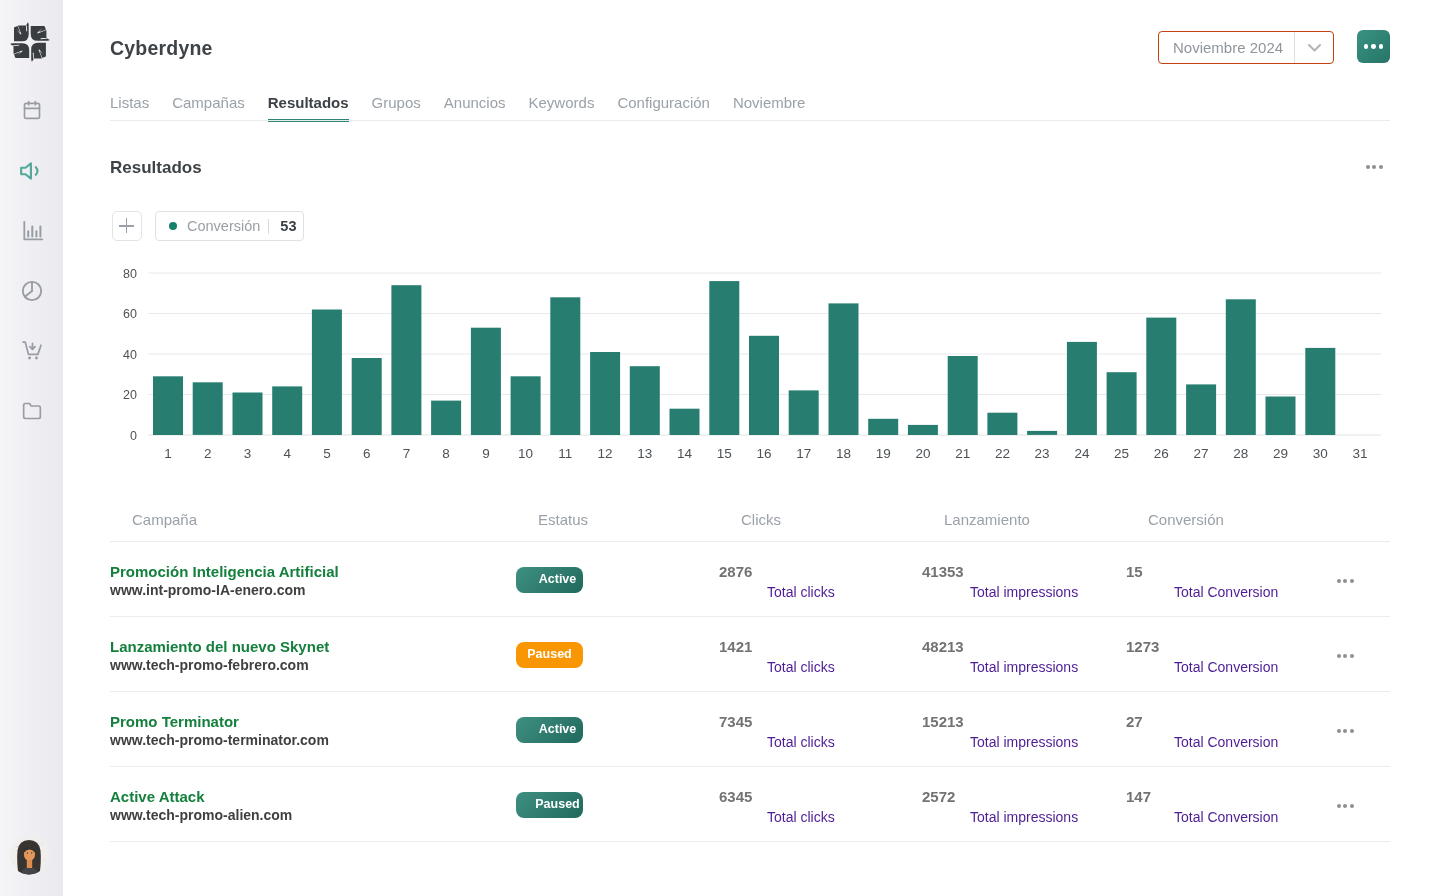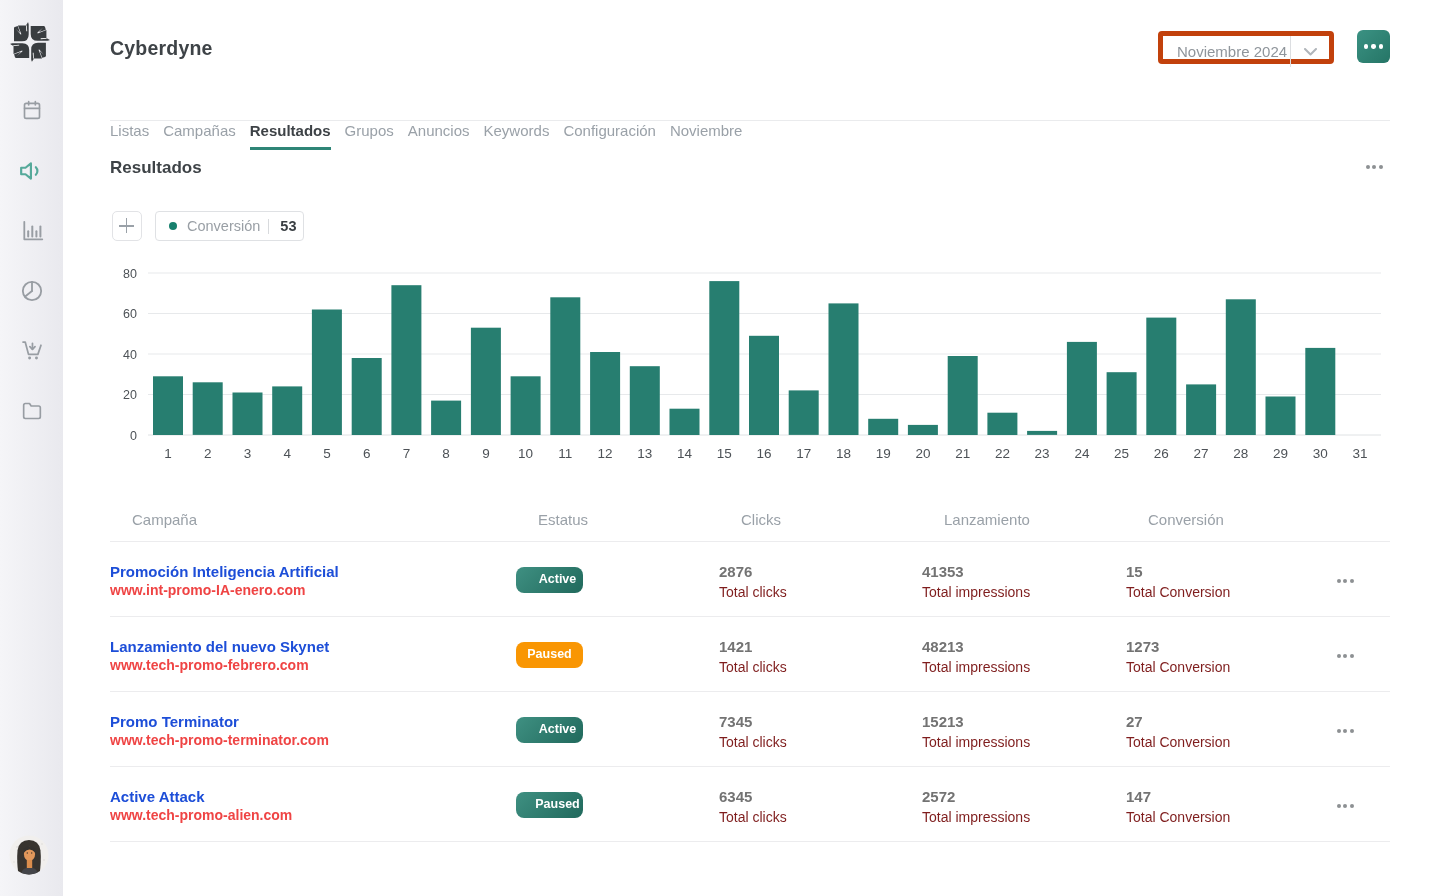--- a/index.html
+++ b/index.html
@@ -2,27 +2,27 @@
 <html><head><meta charset="utf-8"><title>Cyberdyne</title>
 <style>
 * { margin:0; padding:0; box-sizing:border-box; }
 html,body { background:#fff; }
 #app { position:relative; width:1433px; height:896px; background:#fff; overflow:hidden;
   font-family:"Liberation Sans", sans-serif; }
 .sidebar { position:absolute; left:0; top:0; width:63px; height:896px;
   background:linear-gradient(to right,#f5f5f8,#e9e9ee); }
 .sideicon { position:absolute; left:0; width:63px; display:flex; justify-content:center; }
 .title { position:absolute; left:110px; top:37px; font-size:19.5px; font-weight:bold; color:#3e4347; letter-spacing:0.2px; }
-.select { position:absolute; left:1158px; top:31px; width:176px; height:33px; border:5px solid #c2410c; border-radius:4px; background:#fff; }
+.select { position:absolute; left:1158px; top:31px; width:176px; height:33px; border:1px solid #c2410c; border-radius:4px; background:#fff; }
 .select .txt { position:absolute; left:14px; top:0; line-height:31px; font-size:15px; color:#8f959b; }
 .select .cbox { position:absolute; right:0; top:0; width:39px; height:31px; border-left:1px solid #dcdee1; }
 .tealbtn { position:absolute; left:1357px; top:30px; width:33px; height:33px; border-radius:6px;
   background:linear-gradient(135deg,#3b9283 0%,#257566 100%); display:flex; align-items:center; justify-content:center; gap:2.9px; }
 .tealbtn i { width:4.3px; height:4.3px; border-radius:50%; background:#fff; display:block; }
-.tabs { position:absolute; left:110px; top:94px; display:flex; gap:14px;margin-top:28px; }
+.tabs { position:absolute; left:110px; top:94px; display:flex; gap:23px; }
 .tab { font-size:15px; color:#9aa1a8; padding-bottom:8px; }
 .tab.active { color:#3d4246; font-weight:bold; border-bottom:3px solid #2e8577; }
 .topdiv { position:absolute; left:110px; top:120px; width:1280px; height:1px; background:#eaebed; }
 .h2 { position:absolute; left:110px; top:158px; font-size:17px; font-weight:bold; color:#3e4347; }
 .dots { display:flex; gap:2.6px; align-items:center; }
 .dots i { width:4px; height:4px; border-radius:50%; background:#8d9093; display:block; }
 .hdots { position:absolute; left:1365.5px; top:165px; }
 .plusbtn { position:absolute; left:112px; top:211px; width:30px; height:30px; border:1.5px solid #e2e3e6; border-radius:5px; }
 .plusbtn:before, .plusbtn:after { content:""; position:absolute; background:#9aa1a8; }
 .plusbtn:before { left:6px; top:13px; width:15px; height:1.6px; }
@@ -30,24 +30,24 @@
 .chip { position:absolute; left:155px; top:211px; width:149px; height:30px; border:1px solid #dfe1e4; border-radius:4px;
   display:flex; align-items:center; }
 .chip .dot { width:8.5px; height:8.5px; border-radius:50%; background:#17806d; margin-left:12.5px; }
 .chip .t1 { font-size:14.5px; color:#999fa5; margin-left:10px; }
 .chip .bar { width:1px; height:15px; background:#d8dadd; margin-left:8px; }
 .chip .t2 { font-size:14.5px; font-weight:bold; color:#3a3f43; margin-left:11px; }
 .thead { position:absolute; top:511px; font-size:15px; color:#9aa1a8;margin-left:22px; }
 .hr { position:absolute; left:110px; width:1280px; height:1px; background:#ececee; }
 .row { position:absolute; left:0; width:1433px; height:75px; }
 .cell { position:absolute; top:0; }
-.name { position:absolute; top:22px; font-size:15px; font-weight:bold; color:#1d4ed8; white-space:nowrap;text-align:center; }
-.link { position:absolute; top:41px; font-size:14px; font-weight:bold; color:#ef4444; white-space:nowrap; }
+.name { position:absolute; top:22px; font-size:15px; font-weight:bold; color:#15803d; white-space:nowrap;text-align:center; }
+.link { position:absolute; top:41px; font-size:14px; font-weight:bold; color:#404040; white-space:nowrap; }
 .val { position:absolute; top:22px; font-size:15px; font-weight:bold; color:#737373; }
-.sub { position:absolute; top:43px; font-size:14px; color:#7f1d1d; white-space:nowrap; }
+.sub { position:absolute; top:43px; font-size:14px; color:#4c1d95; white-space:nowrap;margin-left:48px; }
 .pill { position:absolute; top:26px; width:67px; height:25.5px; border-radius:8px; color:#fff;
   font-size:12.5px; font-weight:bold; text-align:center; line-height:25.5px; }
 .pill.teal { background:linear-gradient(135deg,#3f9082 0%,#226b5e 95%);padding-left:16px; }
 .pill.orange { background:#f99603; }
 .rowdots { position:absolute; left:1336.5px; top:38px; }
 </style></head>
 <body>
 <div id="app">
   <div class="sidebar"></div>
 

